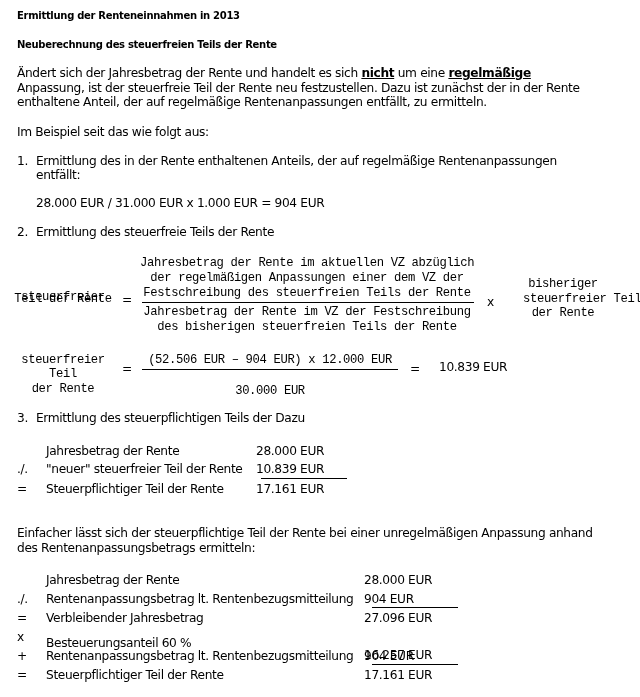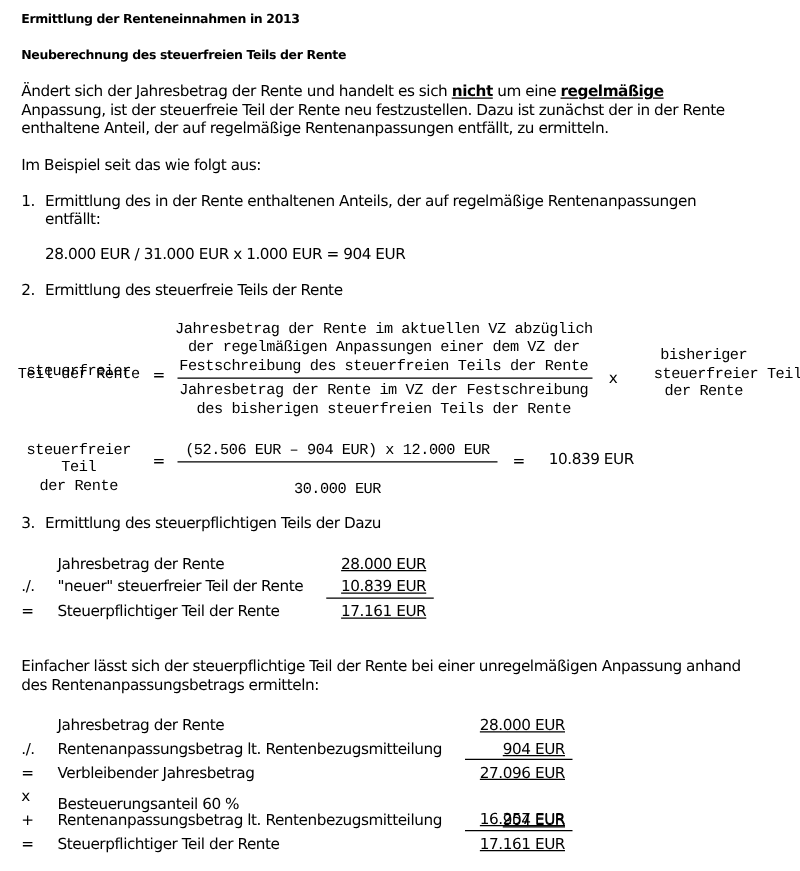--- a/index.html
+++ b/index.html
@@ -5,21 +5,21 @@
     html, body { margin: 0; padding: 0; background: #ffffff; }
     body {
       width: 640px; height: 697px; position: relative; overflow: hidden;
       font-family: "DejaVu Sans", sans-serif; font-size: 12.2px; color: #000000;
       letter-spacing: -0.35px;
     }
     .abs { position: absolute; white-space: nowrap; line-height: 15px; }
     .bold { font-weight: bold; text-decoration: underline; }
     .h1 { font-size: 10px; font-weight: bold; letter-spacing: -0.3px; }
     .center { text-align: center; font-family: Liberation Mono, monospace; }
-    .right { text-align: right; text-decoration: underline; }
+    .right { text-align: left; }
     .line { position: absolute; height: 1px; background: #000000; }
   </style>
 </head>
 <body>
 
 <div class="abs h1" style="left:17px; top:8px;">Ermittlung der Renteneinnahmen in 2013</div>
 <div class="abs h1" style="left:17px; top:37px;">Neuberechnung des steuerfreien Teils der Rente</div>
 
 <div class="abs" style="left:17px; top:66px;">
   <span>Ändert sich der Jahresbetrag der Rente und handelt es sich </span><span class="bold">nicht</span><span> um eine </span><span class="bold">regelmäßige</span>

